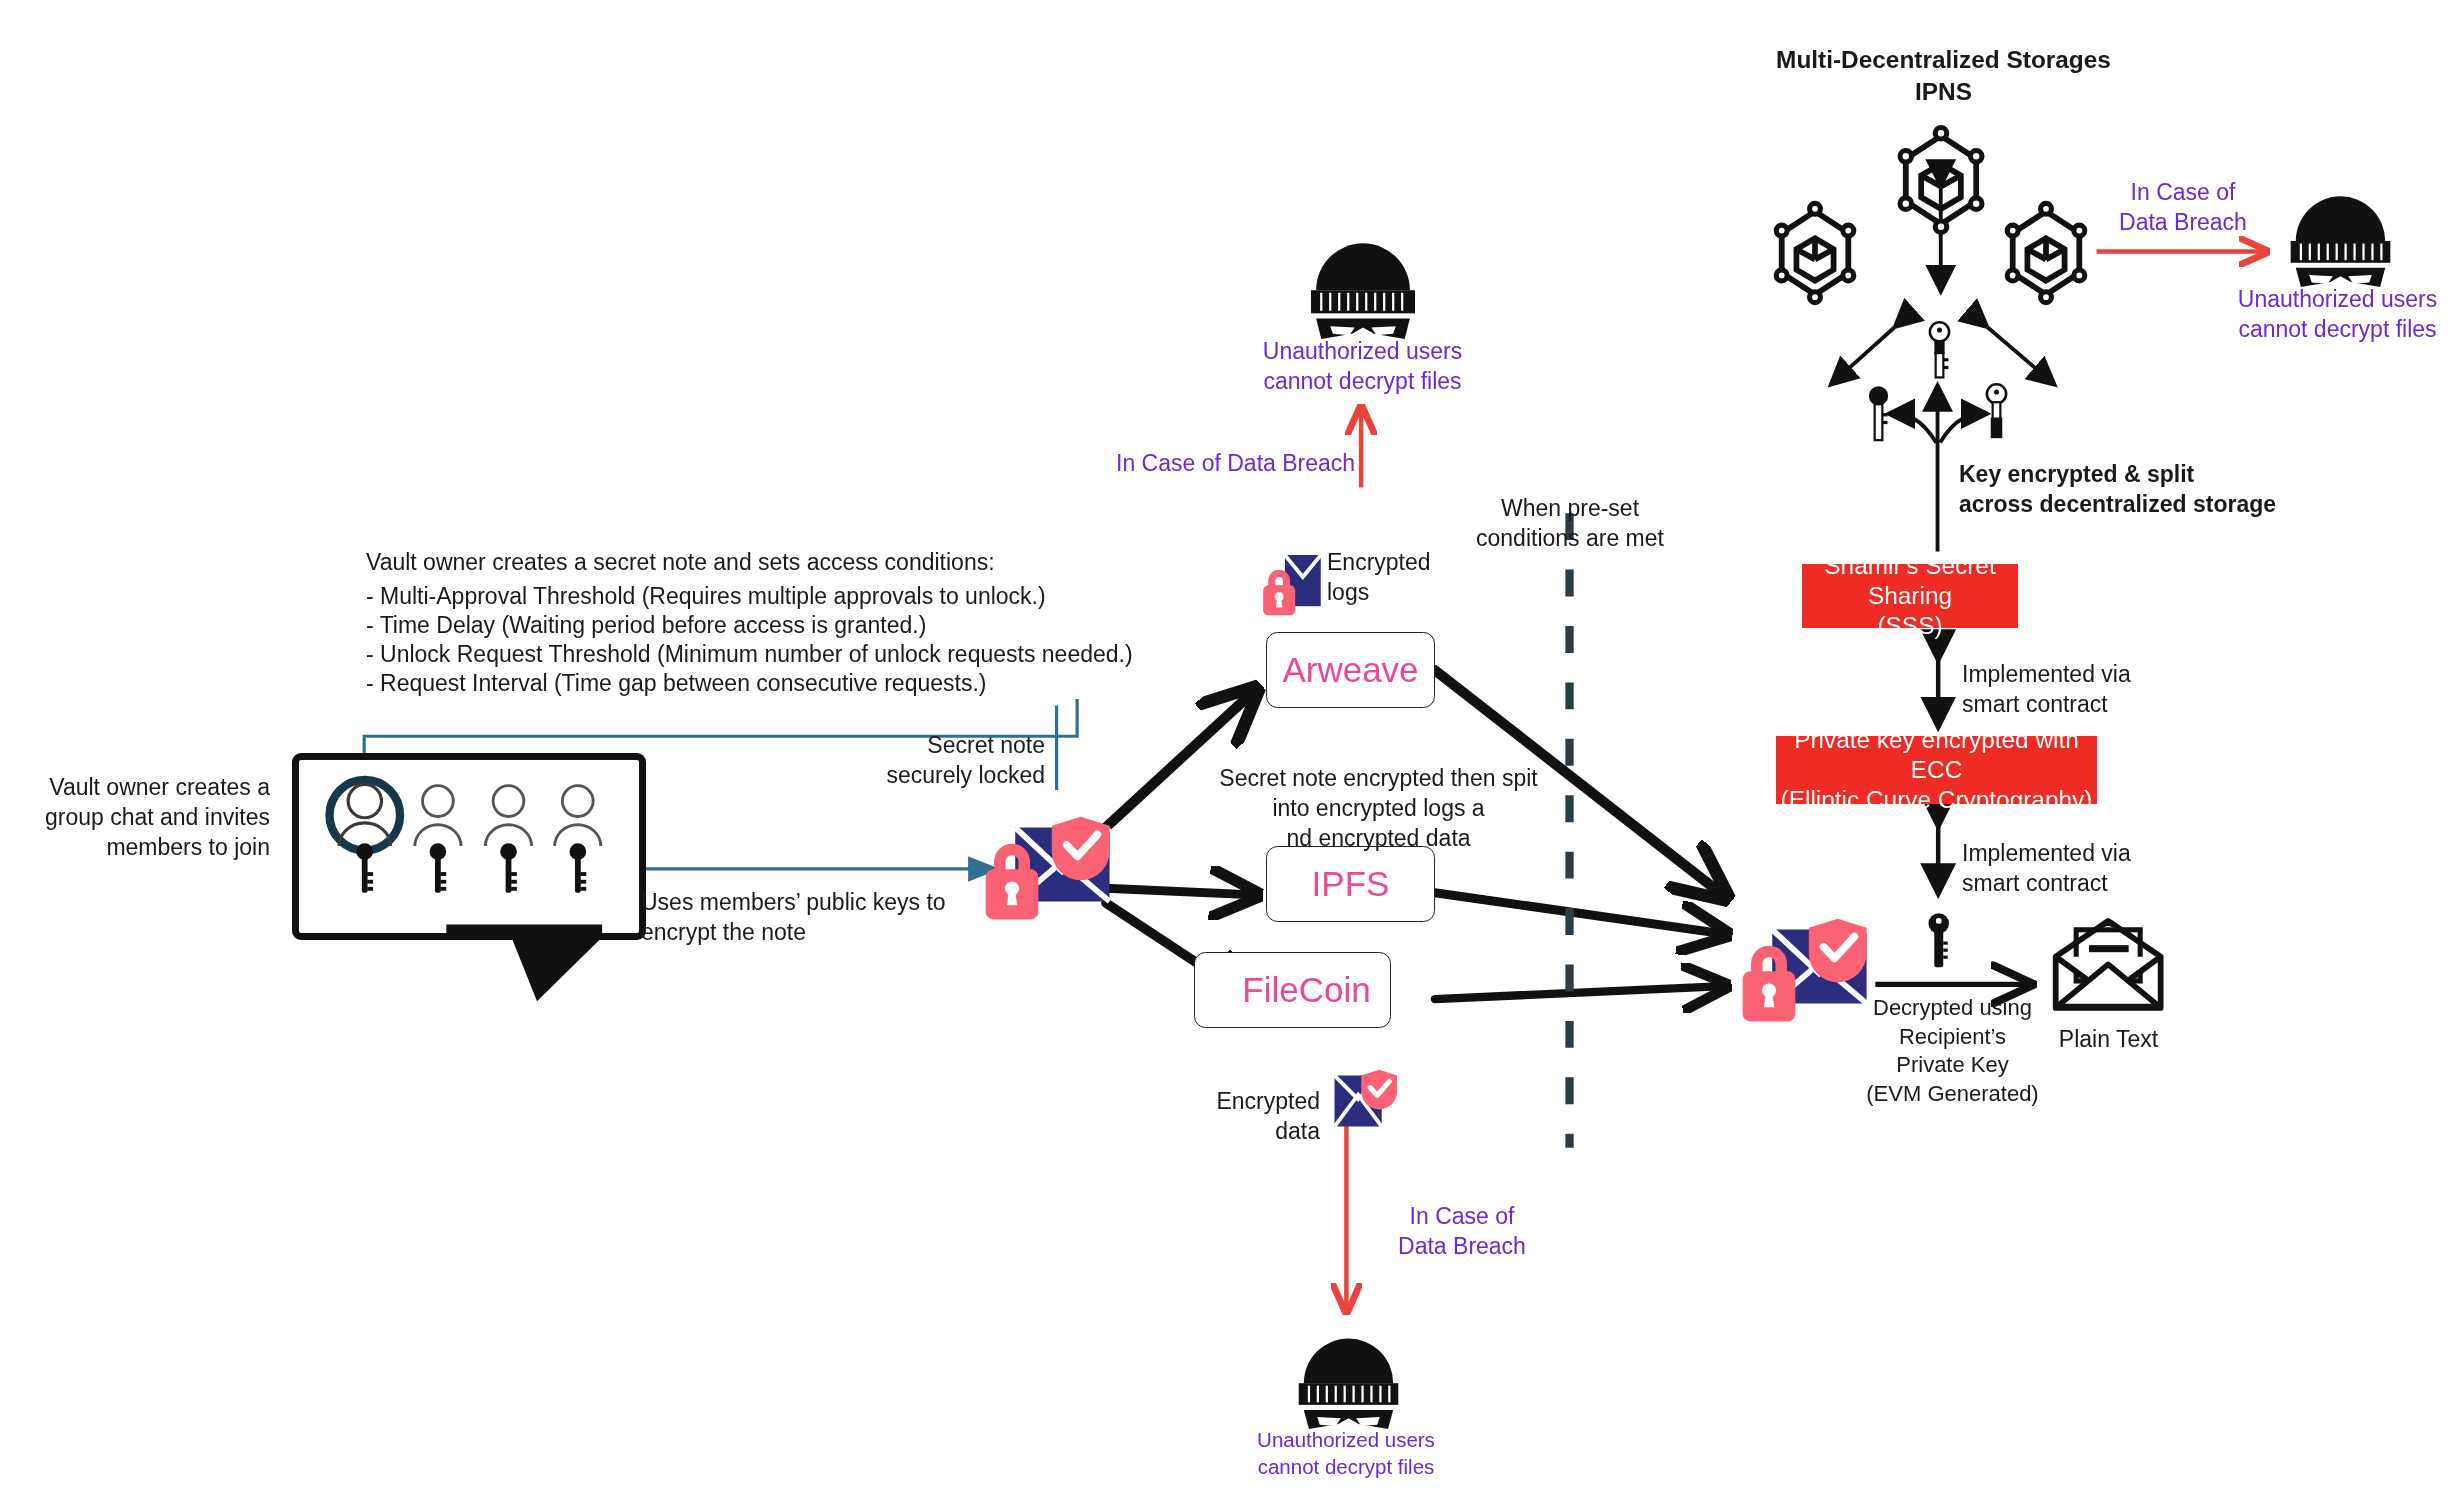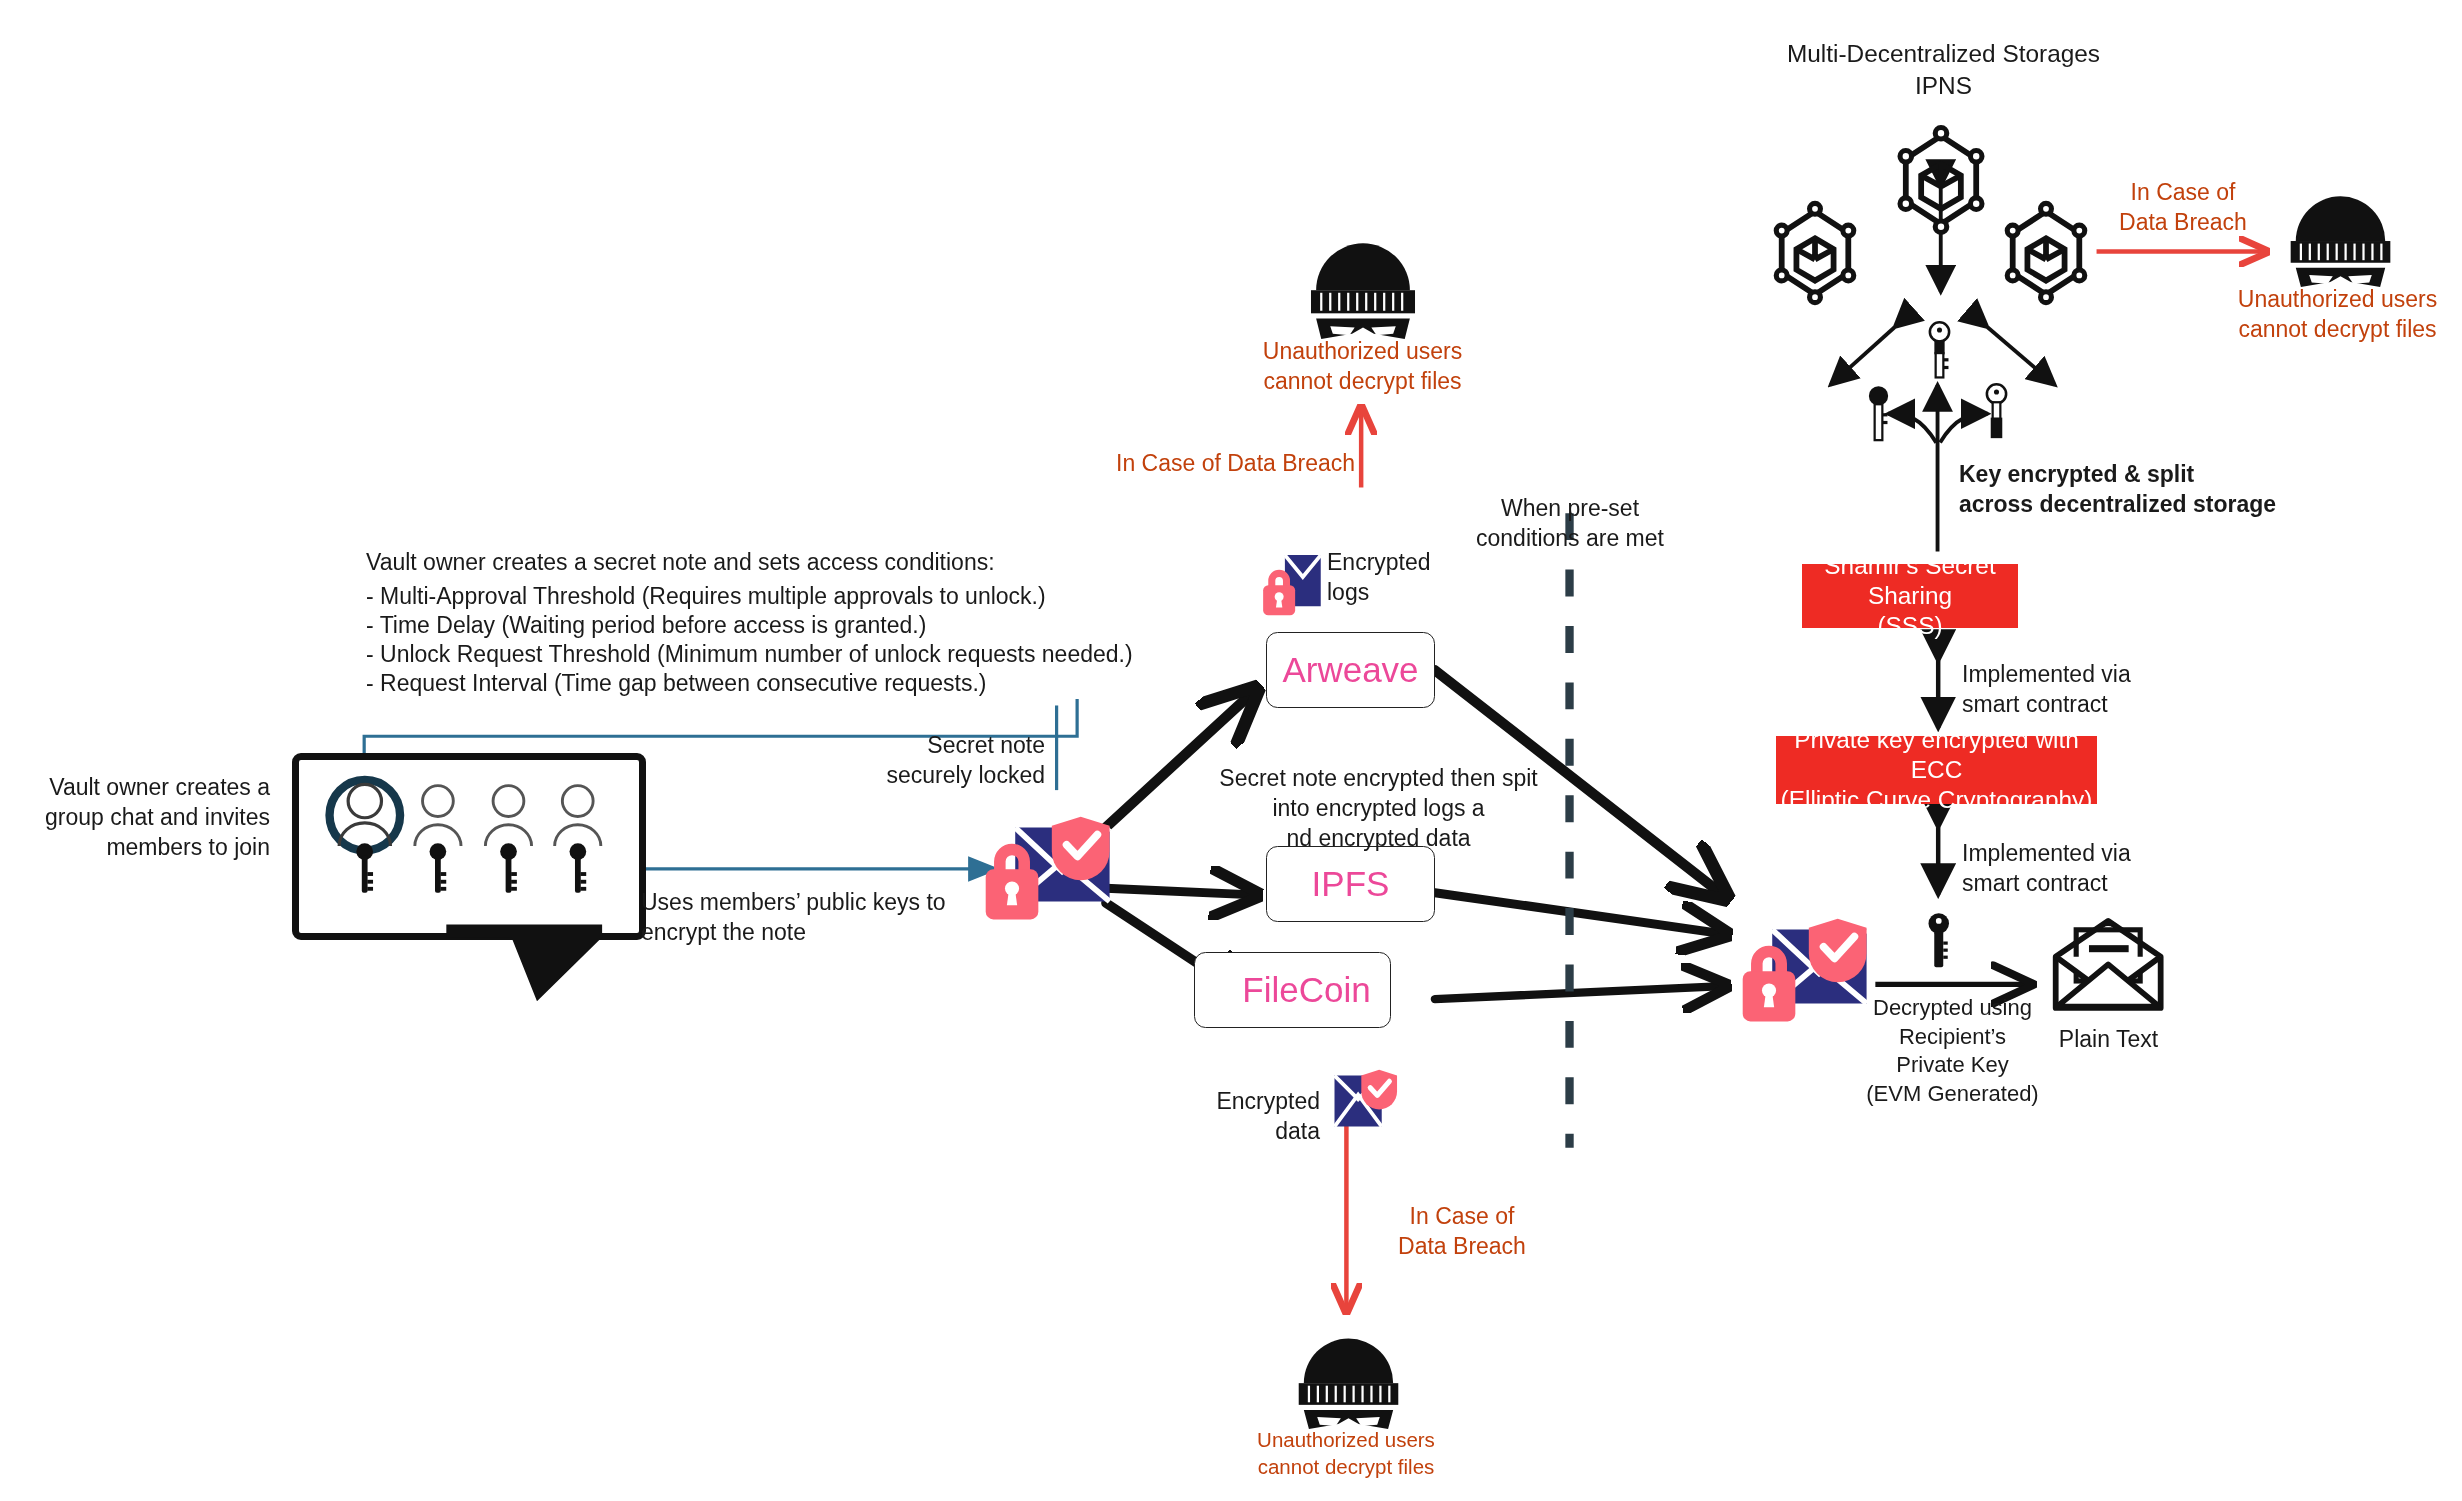--- a/index.html
+++ b/index.html
@@ -1,20 +1,20 @@
 <!DOCTYPE html>
 <html style="font-size:10.3px"><head>
 <meta charset="utf-8">
 <style>
   html,body{margin:0;padding:0;background:#fff;}
   body{font-family:"Liberation Sans","DejaVu Sans",sans-serif;color:#1a1a1a;}
   #stage{position:relative;width:2462px;height:1502px;background:#fff;overflow:hidden;}
   .abs{position:absolute;}
   .txt{position:absolute;white-space:pre;line-height:1.30;color:#1a1a1a;}
-  .red{color:#c2410c;}
+  .red{color:#6d28d9;}
   .ctr{text-align:center;}
   .rt{text-align:right;}
   svg{display:block;overflow:visible;}
   .storebox{position:absolute;border:1.9px solid #222;border-radius:11.5px;background:#fff;
             display:flex;align-items:center;justify-content:center;font-size:35px;color:#ec4899;}
   .redbox{position:absolute;background:#EE2B24;color:#fff;display:flex;flex-direction:column;
           align-items:center;justify-content:center;text-align:center;line-height:1.22;font-size:24.4px;}
   .bubble{position:absolute;border:7px solid #111;border-radius:9px;background:#fff;}
   .bubtail{position:absolute;}
 </style>
@@ -281,21 +281,21 @@
     </g>
     <path d="M20,130 L160,130 L152,160 L106,152 L90,143 L74,152 L28,160 Z" fill="#111"></path>
     <path d="M41,141 L78,143 L70,155 L45,153 Z" fill="#fff"></path>
     <path d="M139,141 L102,143 L110,155 L135,153 Z" fill="#fff"></path>
   </svg>
   <div class="txt ctr red" style="left:1218px;top:1427px;width:256px;font-size:20.5px;">Unauthorized users
 cannot decrypt files</div>
   <div class="txt ctr red" style="left:1366px;top:1202px;width:192px;font-size:23px;">In Case of
 Data Breach</div>
 
-  <div class="txt ctr" style="left:1751px;top:38px;width:385px;font-size:24.4px;">Multi-Decentralized Storages
+  <div class="txt ctr" style="left:1751px;top:44px;width:385px;font-size:24.4px;font-weight:bold;">Multi-Decentralized Storages
 IPNS</div>
 
   <svg class="abs" style="left:1893px;top:119px;" width="96" height="122" viewBox="0 0 150 190">
     <g fill="none" stroke="#111" stroke-width="9">
       <path d="M75,26 L130,62 L130,128 L75,164 L20,128 L20,62 Z"></path>
       <path d="M75,70 L106,88 L106,122 L75,140 L44,122 L44,88 Z"></path>
       <path d="M75,70 L75,105 M75,105 L106,88 M75,105 L44,88"></path>
     </g>
     <g fill="#fff" stroke="#111" stroke-width="8">
       <circle cx="75" cy="22" r="9"></circle>

